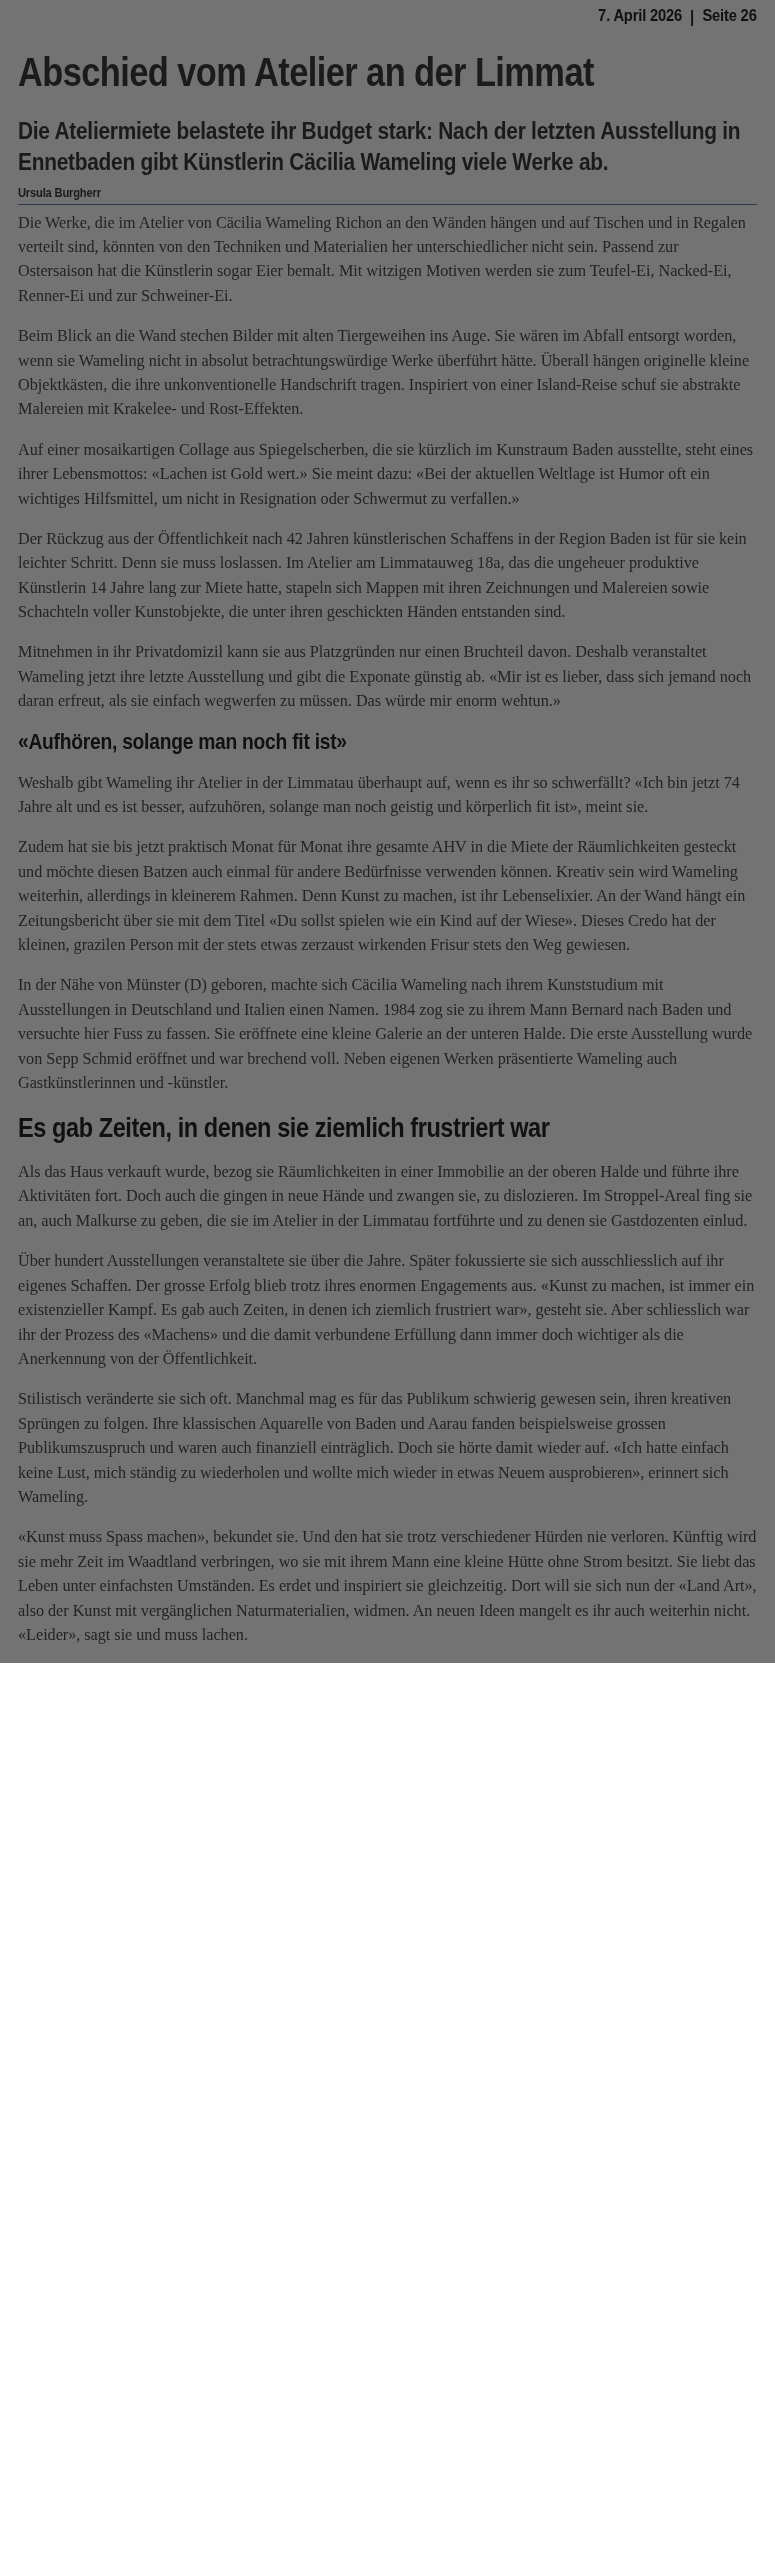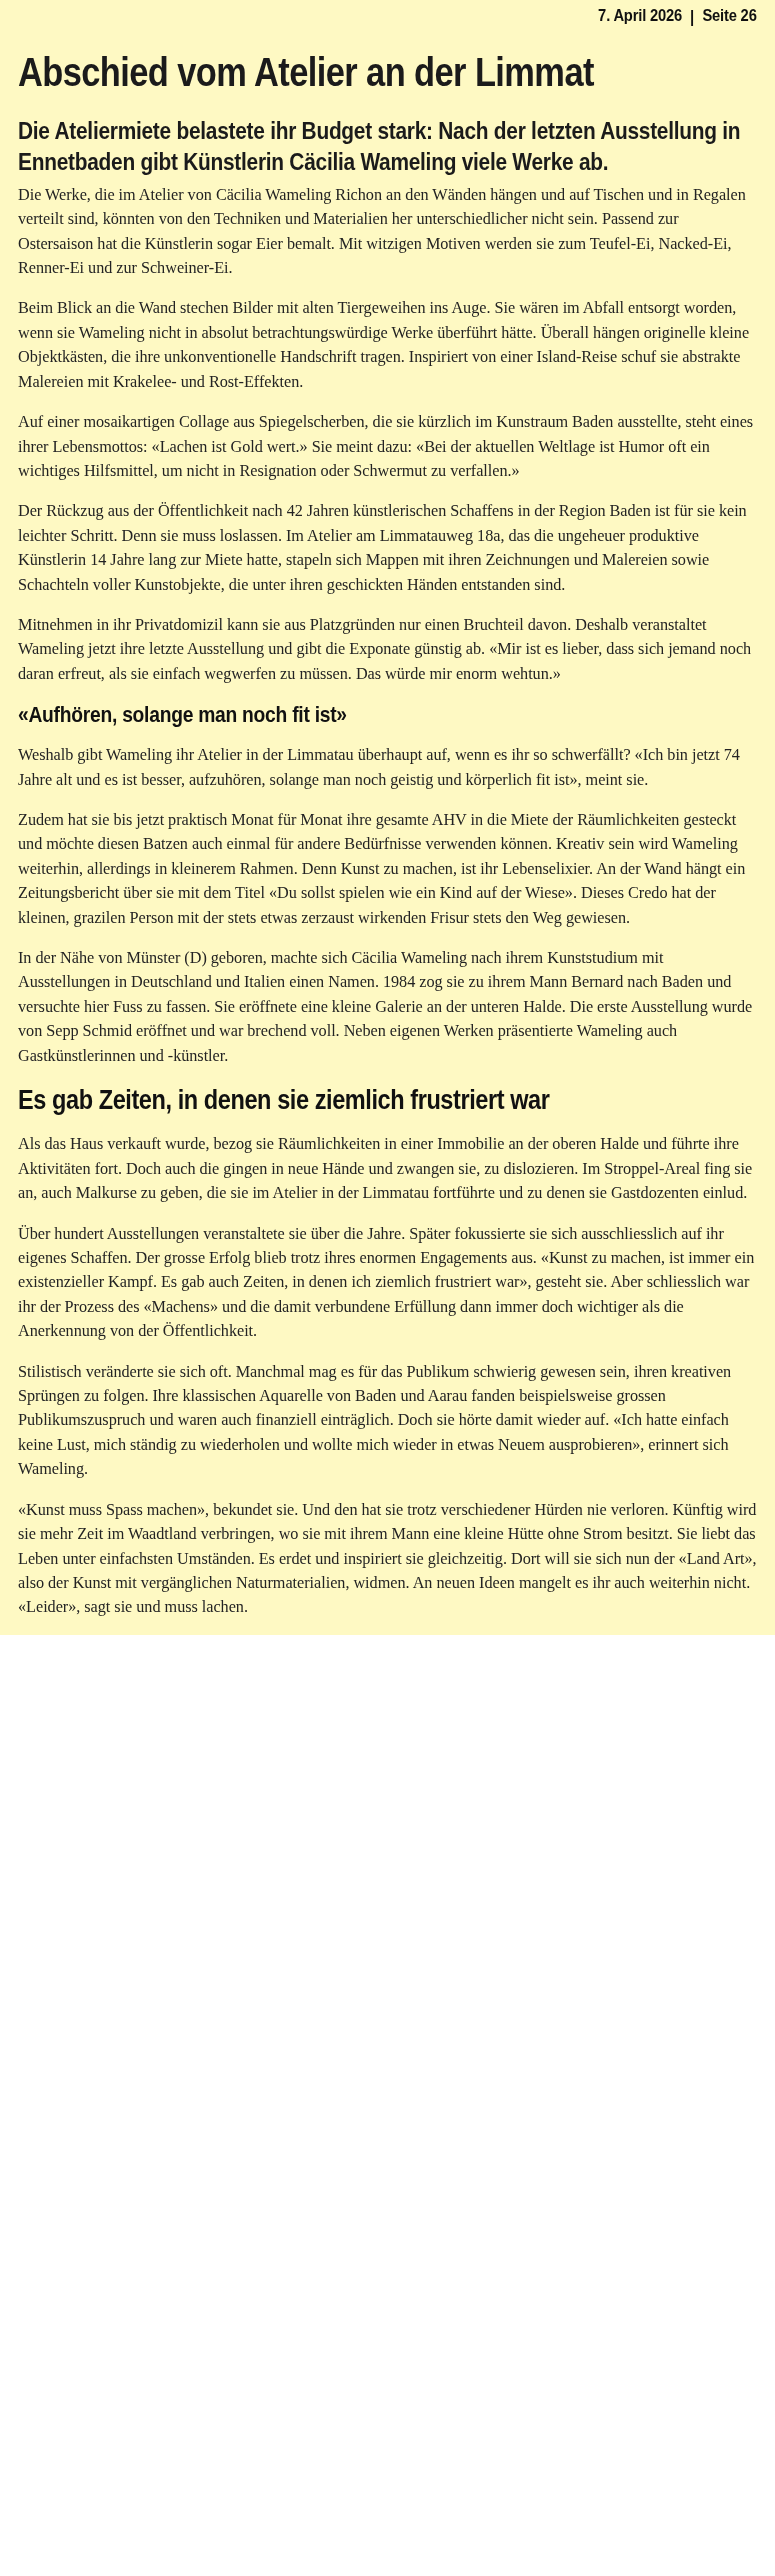--- a/index.html
+++ b/index.html
@@ -11,21 +11,21 @@
     width: 775px;
     min-height: 2576px;
     font-family: "Liberation Sans", sans-serif;
     color: #111111;
     -webkit-font-smoothing: antialiased;
   }
   .page {
     width: 775px;
     box-sizing: border-box;
     padding: 0 18px 15px 18px;
-    background: #fef9c3;
+    background: #737373;
   }
 
   
   .masthead {
     display: flex;
     justify-content: flex-end;
     align-items: baseline;
     padding-top: 6.6px;
     padding-bottom: 5px;
   }
@@ -147,20 +147,23 @@
       <span>7. April 2026</span>
       <span class="masthead-sep"></span>
       <span>Seite 26</span>
     </div>
   </div>
 
   <h1 class="headline">Abschied vom Atelier an der Limmat</h1>
 
   <p class="lead">Die Ateliermiete belastete ihr Budget stark: Nach der letzten Ausstellung in Ennetbaden gibt Künstlerin Cäcilia Wameling viele Werke ab.</p>
 
+  <div class="byline-wrap">
+    <span class="byline">Ursula Burgherr</span>
+  </div>
 
   <div class="body-copy">
       <p class="para">Die Werke, die im Atelier von Cäcilia Wameling Richon an den Wänden hängen und auf Tischen und in Regalen verteilt sind, könnten von den Techniken und Materialien her unterschiedlicher nicht sein. Passend zur Ostersaison hat die Künstlerin sogar Eier bemalt. Mit witzigen Motiven werden sie zum Teufel-Ei, Nacked-Ei, Renner-Ei und zur Schweiner-Ei.</p>
       <p class="para">Beim Blick an die Wand stechen Bilder mit alten Tiergeweihen ins Auge. Sie wären im Abfall entsorgt worden, wenn sie Wameling nicht in absolut betrachtungswürdige Werke überführt hätte. Überall hängen originelle kleine Objektkästen, die ihre unkonventionelle Handschrift tragen. Inspiriert von einer Island-Reise schuf sie abstrakte Malereien mit Krakelee- und Rost-Effekten.</p>
       <p class="para">Auf einer mosaikartigen Collage aus Spiegelscherben, die sie kürzlich im Kunstraum Baden ausstellte, steht eines ihrer Lebensmottos: «Lachen ist Gold wert.» Sie meint dazu: «Bei der aktuellen Weltlage ist Humor oft ein wichtiges Hilfsmittel, um nicht in Resignation oder Schwermut zu verfallen.»</p>
       <p class="para">Der Rückzug aus der Öffentlichkeit nach 42 Jahren künstlerischen Schaffens in der Region Baden ist für sie kein leichter Schritt. Denn sie muss loslassen. Im Atelier am Limmatauweg 18a, das die ungeheuer produktive Künstlerin 14 Jahre lang zur Miete hatte, stapeln sich Mappen mit ihren Zeichnungen und Malereien sowie Schachteln voller Kunstobjekte, die unter ihren geschickten Händen entstanden sind.</p>
       <p class="para">Mitnehmen in ihr Privatdomizil kann sie aus Platzgründen nur einen Bruchteil davon. Deshalb veranstaltet Wameling jetzt ihre letzte Ausstellung und gibt die Exponate günstig ab. «Mir ist es lieber, dass sich jemand noch daran erfreut, als sie einfach wegwerfen zu müssen. Das würde mir enorm wehtun.»</p>
       <h2 class="subhead subhead-sm">«Aufhören, solange man noch fit ist»</h2>
       <p class="para">Weshalb gibt Wameling ihr Atelier in der Limmatau überhaupt auf, wenn es ihr so schwerfällt? «Ich bin jetzt 74 Jahre alt und es ist besser, aufzuhören, solange man noch geistig und körperlich fit ist», meint sie.</p>
       <p class="para">Zudem hat sie bis jetzt praktisch Monat für Monat ihre gesamte AHV in die Miete der Räumlichkeiten gesteckt und möchte diesen Batzen auch einmal für andere Bedürfnisse verwenden können. Kreativ sein wird Wameling weiterhin, allerdings in kleinerem Rahmen. Denn Kunst zu machen, ist ihr Lebenselixier. An der Wand hängt ein Zeitungsbericht über sie mit dem Titel «Du sollst spielen wie ein Kind auf der Wiese». Dieses Credo hat der kleinen, grazilen Person mit der stets etwas zerzaust wirkenden Frisur stets den Weg gewiesen.</p>

